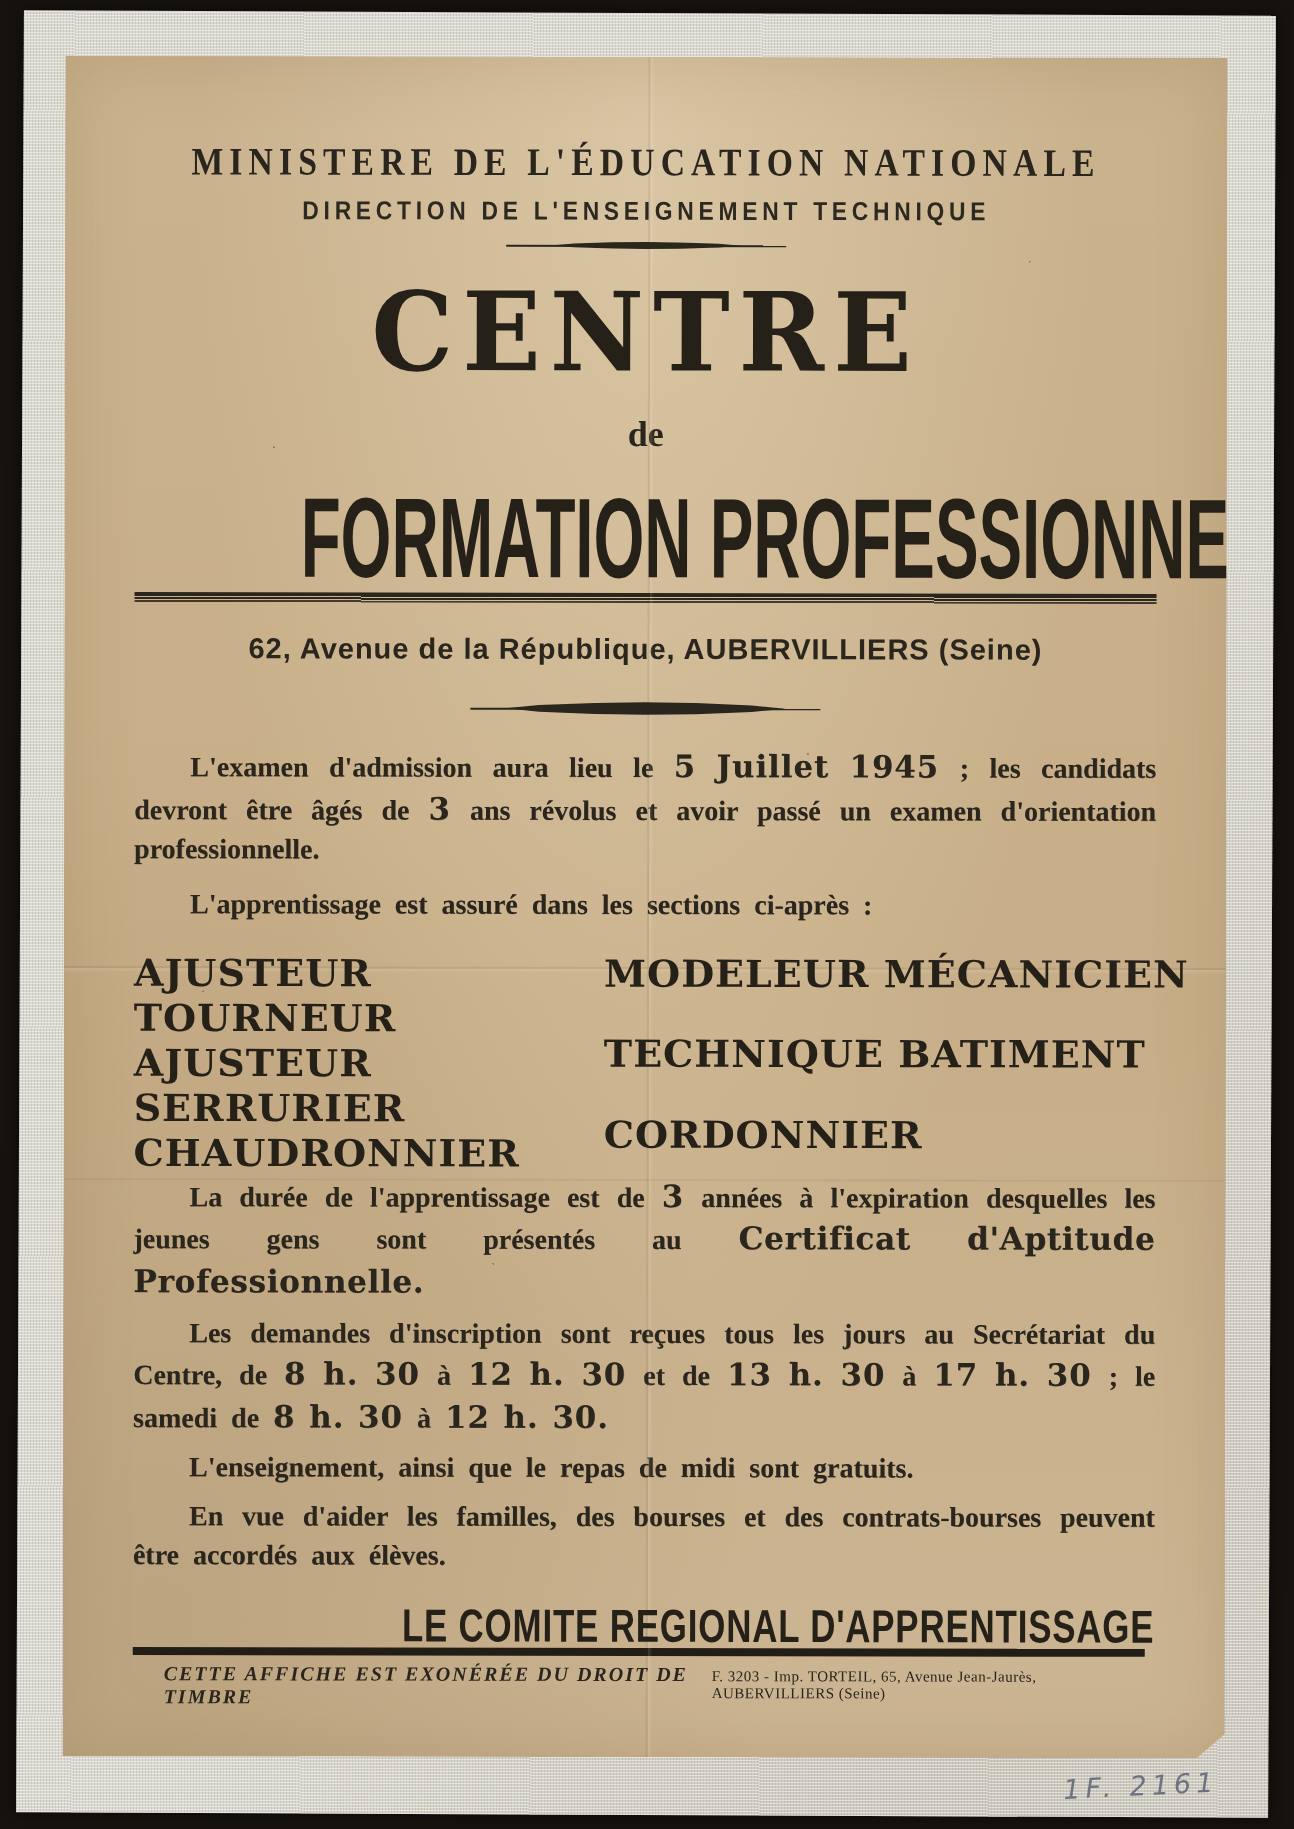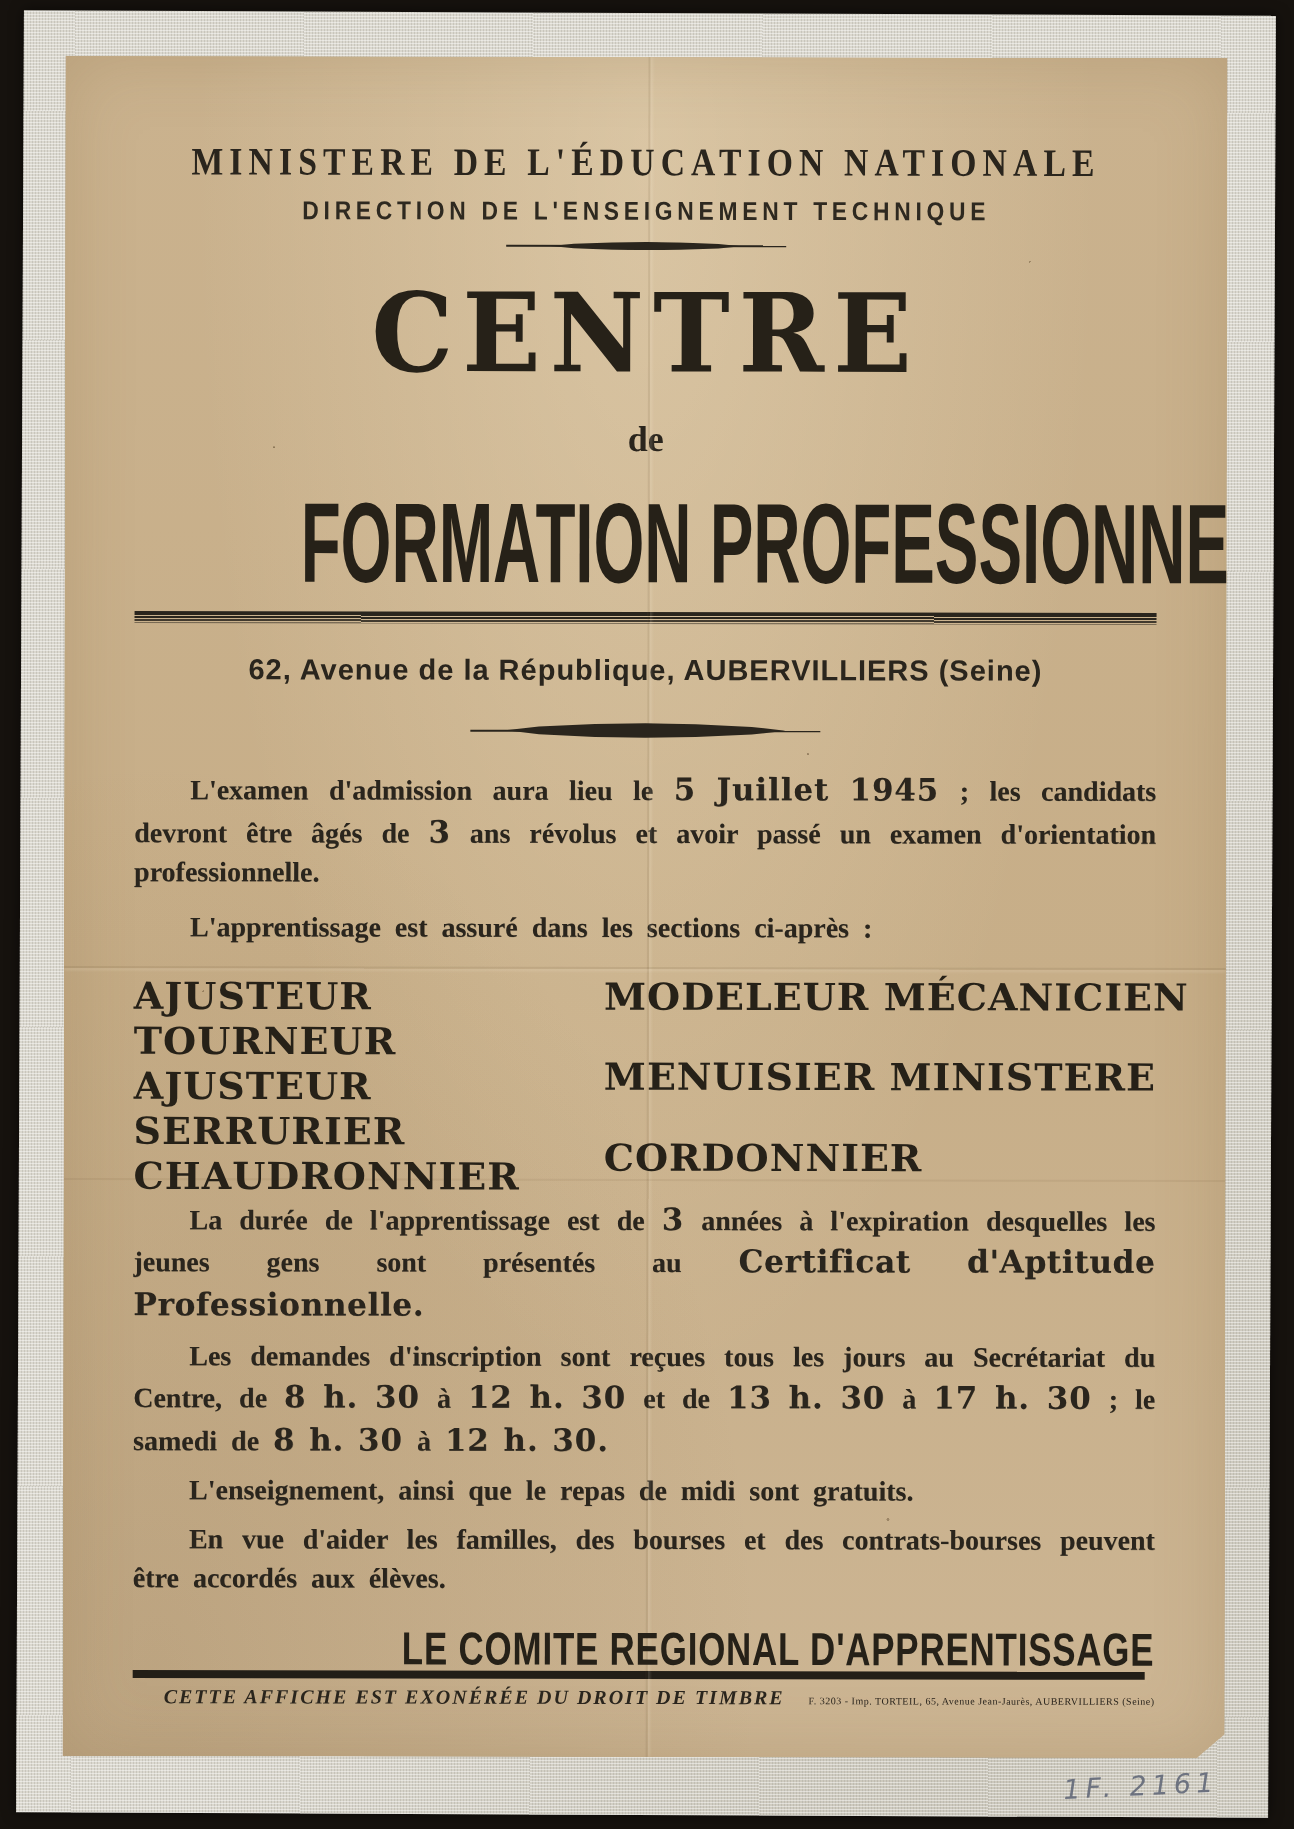--- a/index.html
+++ b/index.html
@@ -116,21 +116,21 @@
     font-family:"Liberation Sans", sans-serif; font-weight:700; font-size:42px;
     letter-spacing:1px; color:#262118;
     transform:scale(0.83,1.1); transform-origin:right top; }
 
   .footer { margin-top:auto; }
   .footer-rule { height:8px; background:#221e17; width:99%; }
   .footer-row { margin-top:7px; display:flex; justify-content:space-between;
     align-items:baseline; }
   .footer-left { font-family:"Liberation Serif", serif; font-style:italic;
     font-weight:700; font-size:20px; letter-spacing:2px; color:#2a251d;margin-left:31px; }
-  .footer-right { font-family:"Liberation Serif", serif; font-size:10px;
+  .footer-right { font-family:"Liberation Serif", serif; font-size:15px;
     letter-spacing:0.5px; color:#2a251d; }
 
   .annotation { position:absolute; right:50px; bottom:16px;
     font-family:"DejaVu Sans", sans-serif; font-style:italic; font-size:27px;
     letter-spacing:5px; color:rgba(92,99,116,.85); transform:rotate(-3deg); }
 </style>
 </head>
 <body>
 
 <div class="mount">
@@ -178,21 +178,21 @@
     <div class="sections">
       <div class="col col-left">
         <div class="trade">AJUSTEUR</div>
         <div class="trade">TOURNEUR</div>
         <div class="trade">AJUSTEUR</div>
         <div class="trade">SERRURIER</div>
         <div class="trade">CHAUDRONNIER</div>
       </div>
       <div class="col col-right">
         <div class="trade">MODELEUR MÉCANICIEN</div>
-        <div class="trade">MENUISIER MINISTERE</div>
+        <div class="trade">TECHNIQUE BATIMENT</div>
         <div class="trade">CORDONNIER</div>
       </div>
     </div>
 
     <p class="para duration"><span>La durée de l'apprentissage est de </span><span class="em">3</span><span> années à l'expiration desquelles les jeunes gens sont présentés au </span><span class="em-cap">Certificat d'Aptitude Professionnelle.</span></p>
 
     <p class="para"><span>Les demandes d'inscription sont reçues tous les jours au Secrétariat du Centre, de </span><span class="em">8 h. 30</span><span> à </span><span class="em">12 h. 30</span><span> et de </span><span class="em">13 h. 30</span><span> à </span><span class="em">17 h. 30</span><span> ; le samedi de </span><span class="em">8 h. 30</span><span> à </span><span class="em">12 h. 30.</span></p>
 
     <p class="para">L'enseignement, ainsi que le repas de midi sont gratuits.</p>
 

